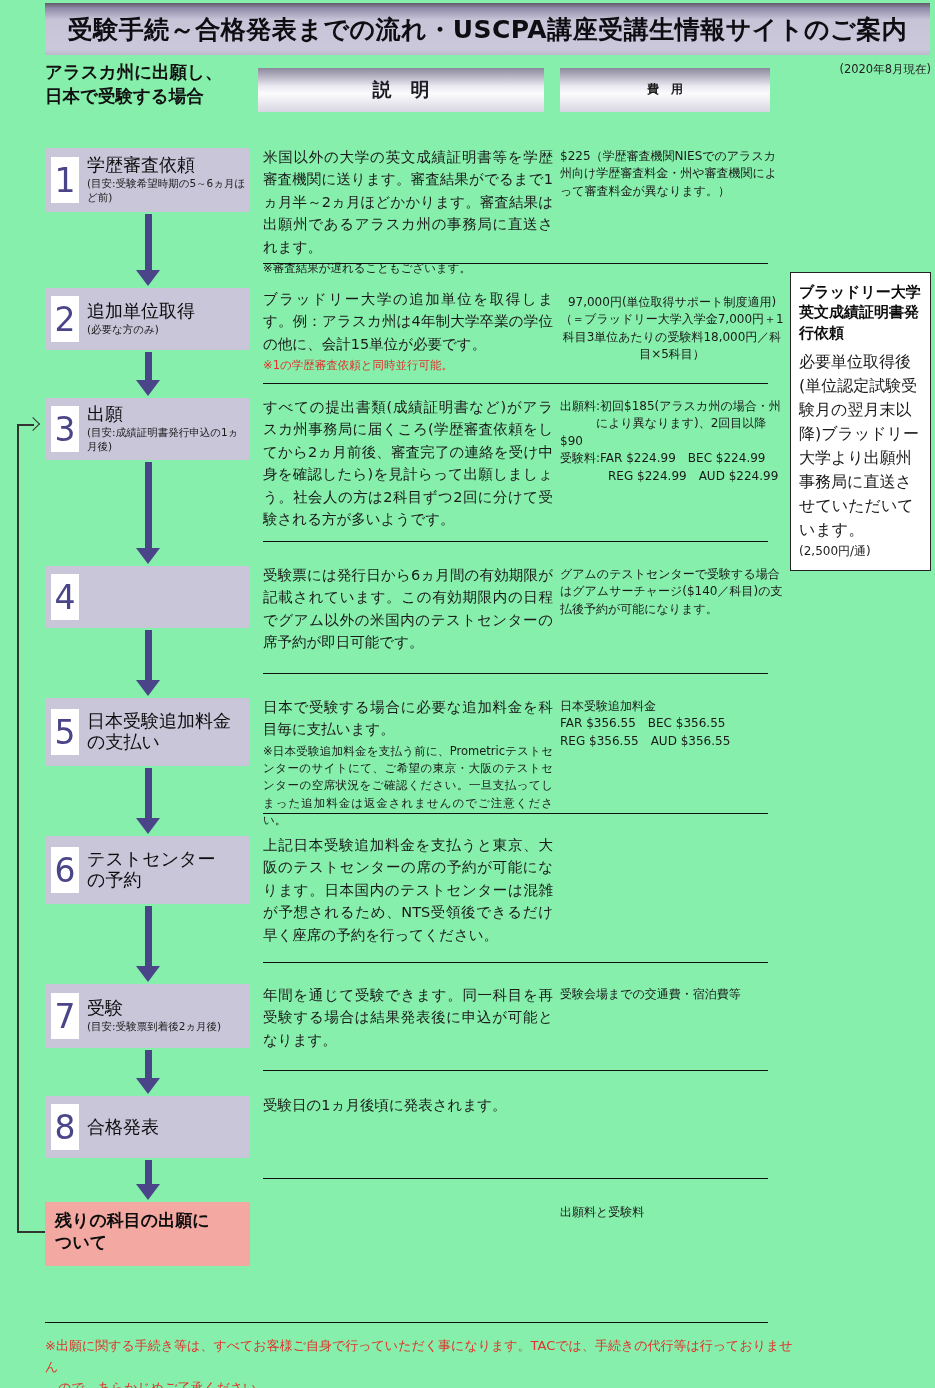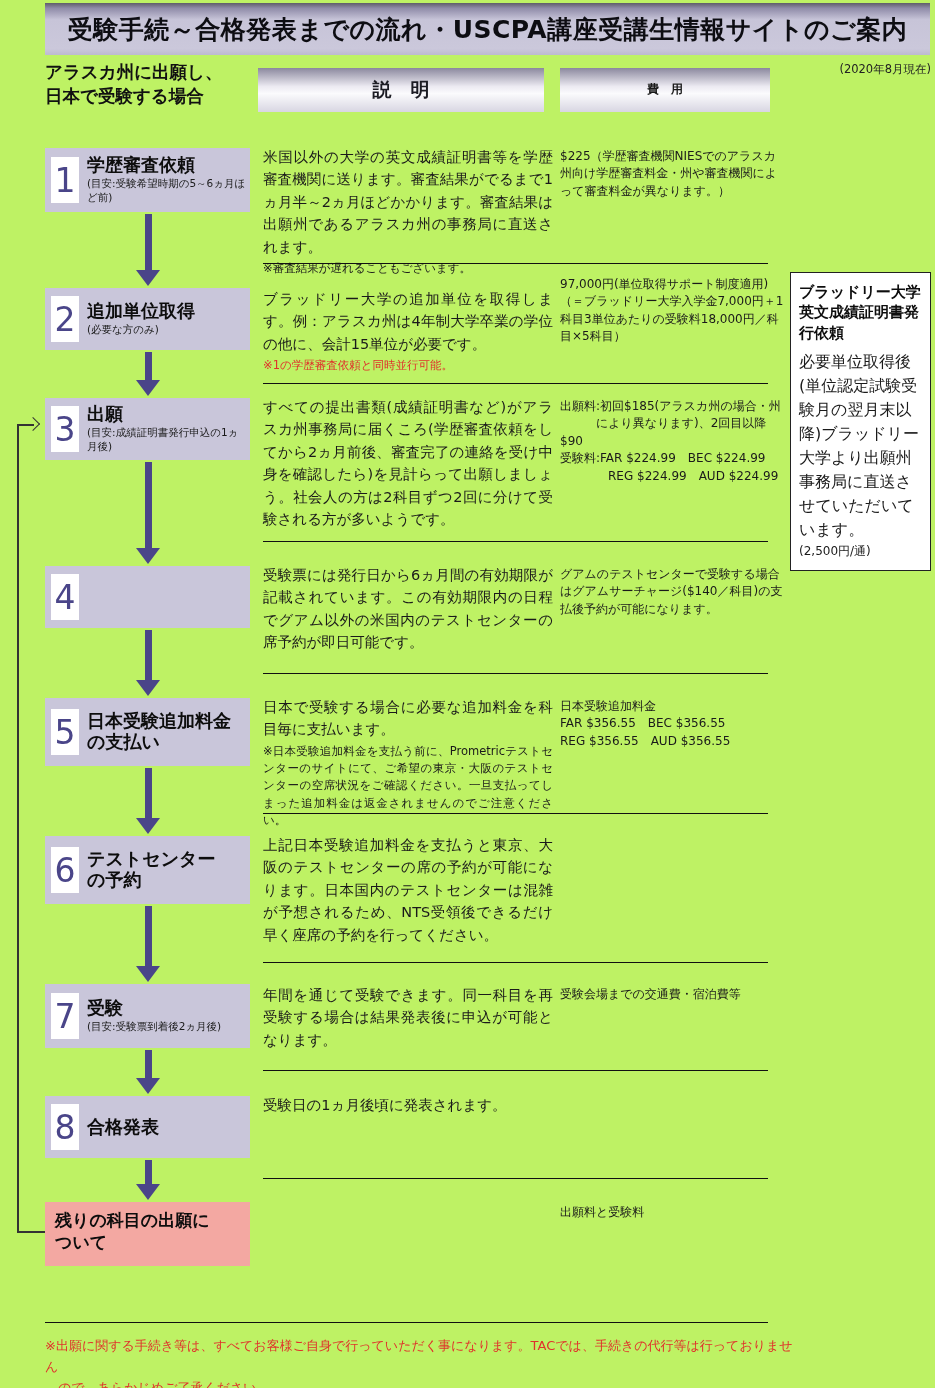--- a/index.html
+++ b/index.html
@@ -1,18 +1,18 @@
 <!DOCTYPE html>
 <html><head>
 <meta charset="utf-8">
 <style>
   * { margin:0; padding:0; box-sizing:border-box; }
   html,body { background:#ffffff; }
   body { font-family:"DejaVu Sans","Liberation Sans",sans-serif; color:#1a1a1a; }
-  #page { position:relative; width:935px; height:1388px; background:#bef264; overflow:hidden; }
+  #page { position:relative; width:935px; height:1388px; background:#86efac; overflow:hidden; }
 
   .pre { white-space:pre-line; }
 
   
   .title-bar{
     position:absolute; left:45px; top:3px; width:885px; height:52px;
     background:linear-gradient(180deg,#5f5d69 0%,#8f8ba8 10%,#c7c4d8 32%,#cbc8db 88%,#bdbacf 100%);
     display:flex; align-items:center; justify-content:center;
   }
   .title-bar h1{ font-size:25px; font-weight:bold; color:#0d0d12; letter-spacing:0.5px; }
@@ -35,21 +35,21 @@
   .step-box{
     position:absolute; left:45px; width:205px;
     background:#c9c6da; display:flex; align-items:center; padding:4px 4px 4px 6px;
   }
   .badge{
     width:28px; height:46px; background:#ffffff; flex:0 0 28px;
     display:flex; align-items:center; justify-content:center;
     font-size:33px; color:#4a4589; line-height:1;
   }
   .step-text{ margin-left:8px; }
-  .step-title{ font-size:18px; font-weight:bold; color:#0d0d0d; line-height:1.15; white-space:pre-line; }
+  .step-title{ font-size:18px; font-weight:normal; color:#0d0d0d; line-height:1.15; white-space:pre-line; }
   .step-note{ font-size:10.5px; color:#1a1a1a; margin-top:2px; }
 
   .final-box{
     position:absolute; left:45px; width:205px;
     background:#f3a8a2; padding:7px 10px;
   }
   .final-title{ font-size:17px; font-weight:bold; color:#0d0d0d; line-height:1.3; width:165px; }
 
   
   .desc{
@@ -137,21 +137,21 @@
     <div class="badge">2</div>
     <div class="step-text">
       <div class="step-title">追加単位取得</div>
       <div class="step-note">(必要な方のみ)</div>
     </div>
   </div>
   <div class="desc" style="top:288px;">
     <span>ブラッドリー大学の追加単位を取得します。例：アラスカ州は4年制大学卒業の学位の他に、会計15単位が必要です。</span>
     <span class="desc-small red-note">※1の学歴審査依頼と同時並行可能。</span>
   </div>
-  <div class="cost" style="top:276px;">97,000円(単位取得サポート制度適用)（＝ブラッドリー大学入学金7,000円＋1科目3単位あたりの受験料18,000円／科目×5科目）</div>
+  <div class="cost" style="top:294px;text-align:center;">97,000円(単位取得サポート制度適用)（＝ブラッドリー大学入学金7,000円＋1科目3単位あたりの受験料18,000円／科目×5科目）</div>
   <div class="arrow" style="top:352px;height:44px;">
       <div class="shaft"></div>
       <div class="head"></div>
     </div>
   <div class="sep" style="top:383px;"></div>
 
   <div class="step-box" style="top:398px;height:62px;">
     <div class="badge">3</div>
     <div class="step-text">
       <div class="step-title">出願</div>

